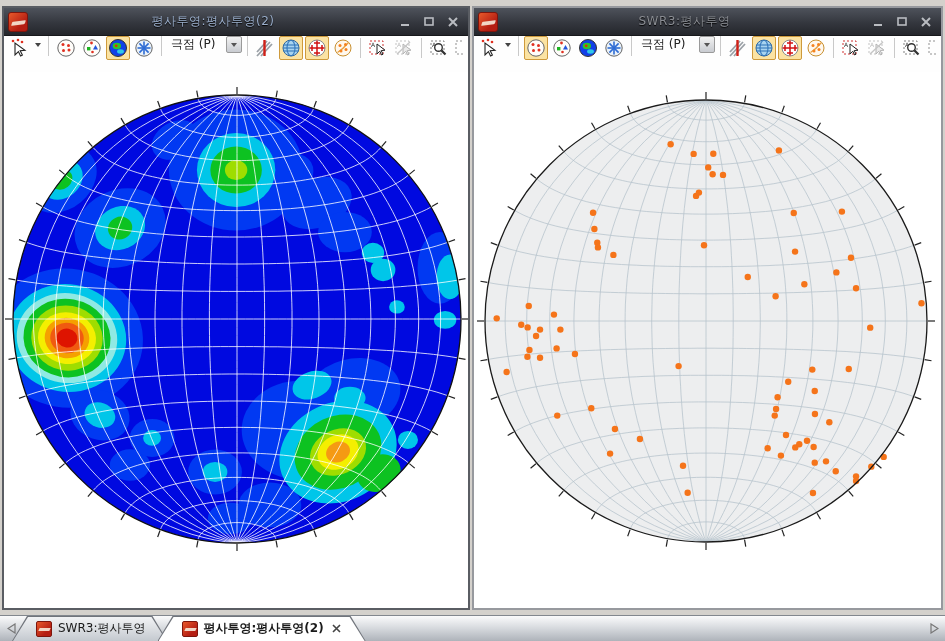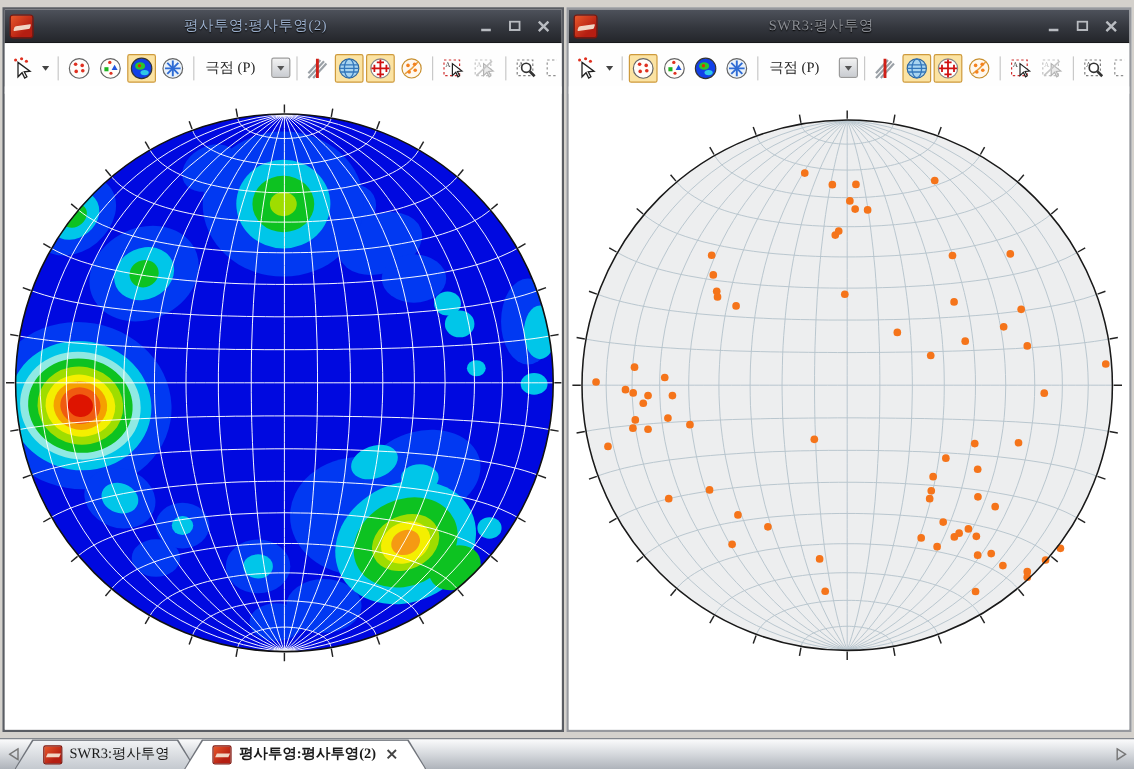--- a/index.html
+++ b/index.html
@@ -1,18 +1,18 @@
 <!DOCTYPE html>
 <html><head>
 <meta charset="utf-8">
 <style>
   * { margin:0; padding:0; box-sizing:border-box; }
   html,body { width:945px; height:641px; overflow:hidden;
     font-family:"DejaVu Sans","Liberation Sans",sans-serif; background:#D4D1CC; }
-  .stage { position:relative; width:945px; height:641px;font-family:Liberation Serif, serif; }
+  .stage { position:relative; width:945px; height:641px; }
 
   
   .window { position:absolute; top:6px; height:604px; background:#fff; border:2px solid #97999E; }
   .window.active { border-color:#5A5D63; }
   #win-left  { left:2px;  width:468px; }
   #win-right { left:472px; width:471px; }
 
   .titlebar { height:28px; display:flex; align-items:center; padding:0 4px;
     background:linear-gradient(180deg,#4E525B 0%,#34373E 55%,#24262B 100%);
     border-bottom:1px solid #17181B; }
@@ -22,21 +22,21 @@
   .titlebar .app-logo:after { content:""; position:absolute; left:3px; top:8px; width:13px; height:4px;
     background:#F6E9D8; transform:skewX(-25deg) rotate(-8deg); border-radius:1px; opacity:.9; }
   .titlebar .title { flex:1; text-align:center; font-size:12px; letter-spacing:.5px;
     color:#9AAECB; text-shadow:0 1px 1px #000; white-space:nowrap; overflow:hidden; }
   .window:not(.active) .titlebar .title { color:#8A8D93; }
   .win-controls { display:flex; gap:10px; align-items:center; padding-right:4px; flex:0 0 auto; }
   .win-btn { width:14px; height:14px; display:flex; align-items:center; justify-content:center; cursor:default; }
   .win-btn svg { display:block; }
 
   
-  .toolbar { height:42px; display:flex; align-items:center; gap:2px; padding:0 3px;
+  .toolbar { height:42px; display:flex; align-items:flex-start; gap:2px; padding:0 3px;
     background:#FEFEFE; border-bottom:1px solid #E3E3E3; position:relative; }
   .tb-sep { width:1px; height:20px; background:#C9C9C9; margin:0 3px; flex:0 0 auto; }
   .tb-btn { width:24px; height:24px; border:1px solid transparent; border-radius:2px;
     display:flex; align-items:center; justify-content:center; flex:0 0 auto; }
   .tb-btn.active { background:#FBE3A3; border-color:#CE9A3C; }
   .tb-btn svg { display:block; }
   .tb-label { font-size:12px; color:#222; margin:0 4px; white-space:nowrap; }
   .tb-drop { width:16px; height:17px; margin-left:auto; background:linear-gradient(#F2F2F2,#C9CCD1);
     border:1px solid #9A9A9A; border-radius:2px; display:flex; align-items:center; justify-content:center; }
   .tb-drop i { width:0; height:0; border-left:3px solid transparent; border-right:3px solid transparent;

